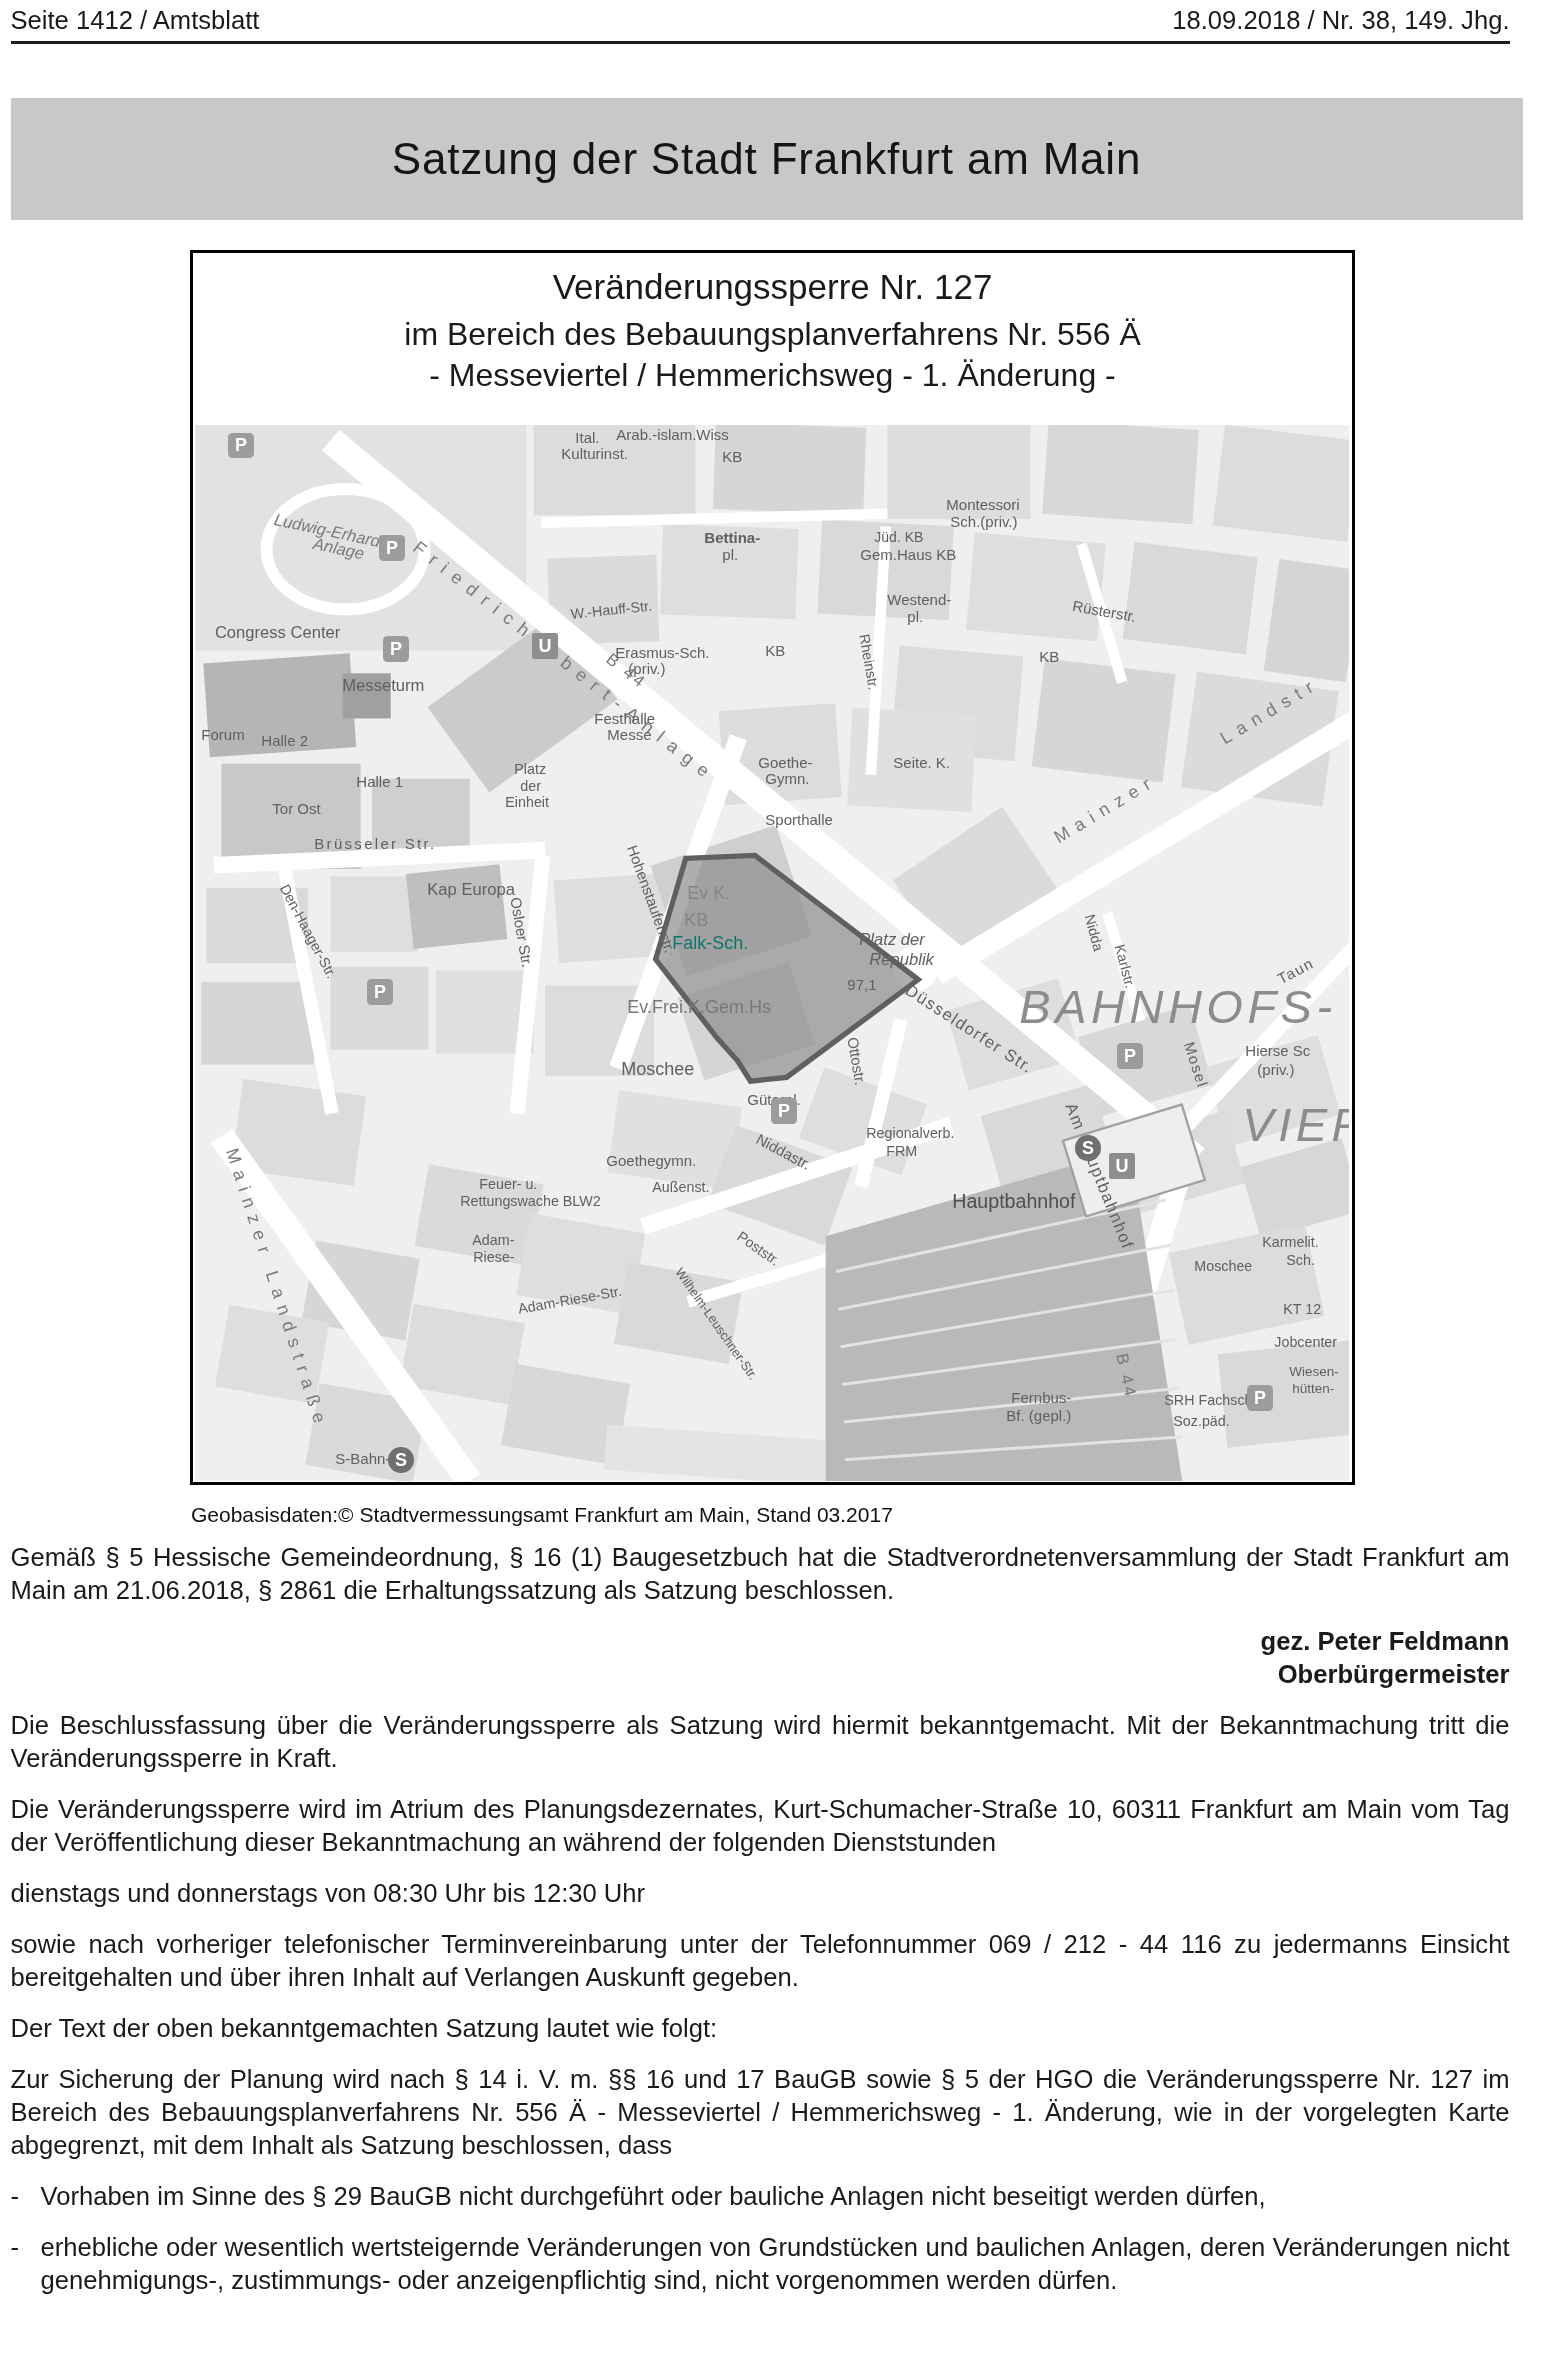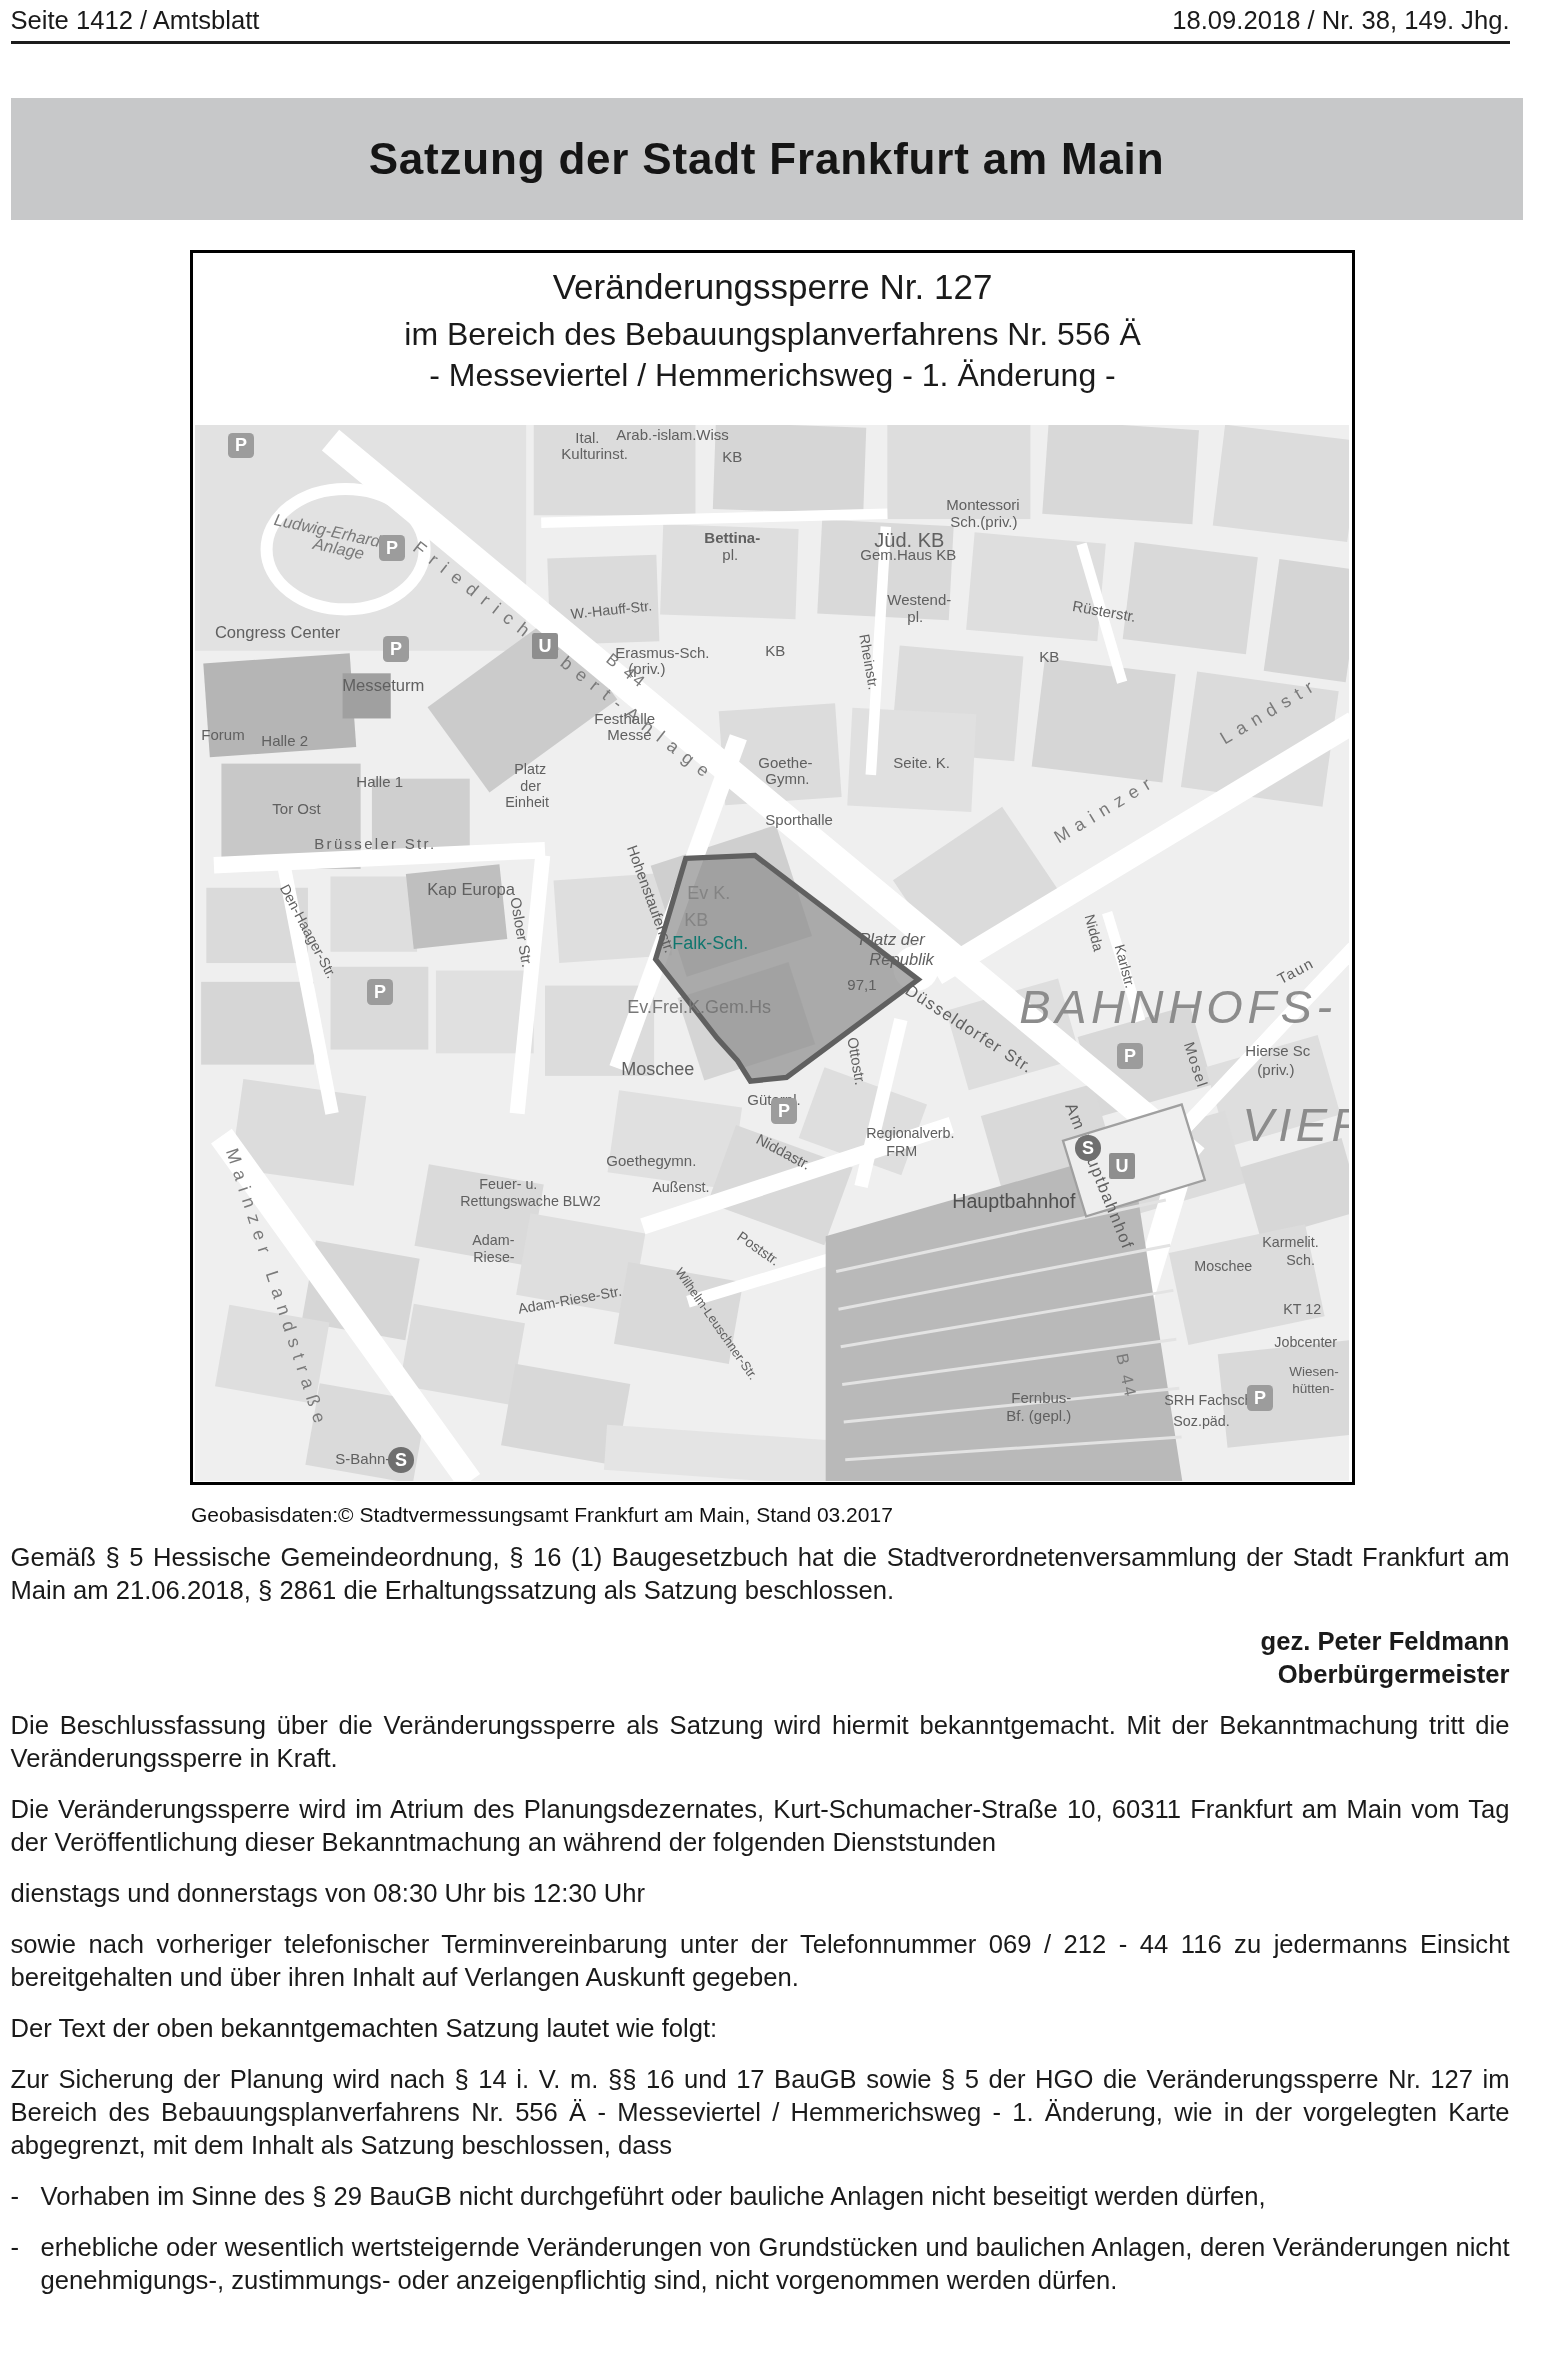--- a/index.html
+++ b/index.html
@@ -6,21 +6,21 @@
   .page{position:relative;width:1558px;height:2377px;background:#fff;overflow:hidden;
         font-family:"Liberation Sans","DejaVu Sans",sans-serif;color:#1a1a1a;}
   
   .hdr{position:absolute;left:10.5px;top:6px;width:1499px;height:36px;font-size:25.6px;}
   .hdr-left{position:absolute;left:0;top:0;}
   .hdr-right{position:absolute;right:0;top:0;}
   .hdr-rule{position:absolute;left:10.5px;top:41px;width:1499px;height:3px;background:#1c1c1c;}
   
   .banner{position:absolute;left:10.5px;top:98px;width:1512px;height:122px;background:#c7c8c9;
           display:flex;align-items:center;justify-content:center;}
-  .banner h1{margin:0;font-size:44px;font-weight:bold;letter-spacing:0.8px;color:#151515;}
+  .banner h1{margin:0;font-size:44px;font-weight:normal;letter-spacing:0.8px;color:#151515;}
   
   .mapbox{position:absolute;left:190px;top:250px;width:1165px;height:1235px;border:3px solid #000;
           box-sizing:border-box;background:#fff;}
   .boxhead{position:absolute;left:0;top:10.5px;width:100%;text-align:center;line-height:1.3;}
   .bh1{font-size:35px;margin:0 0 4.5px 0;font-weight:400;}
   .bh2,.bh3{font-size:32px;margin:0;font-weight:400;}
   .map{position:absolute;left:2.3px;top:172px;width:1154px;height:1056px;overflow:hidden;background:#efefef;}
   .map svg{position:absolute;left:0;top:0;}
   .maplabels{position:absolute;left:0;top:0;width:100%;height:100%;}
   .ml{position:absolute;white-space:nowrap;color:#606060;transform-origin:0 0;line-height:1;}
@@ -157,21 +157,21 @@
           <span class="ml" style="left: 1047px; top: 676px; font-size: 47px; color: rgb(140, 140, 140); font-style: italic; letter-spacing: 4.5px;">VIERT</span>
           <span class="ml" style="left: 226px; top: 113px; font-size: 18px; color: rgb(122, 122, 122); letter-spacing: 9px; transform: rotate(38deg);">Friedrich-Ebert-Anlage</span>
           <span class="ml" style="left: 418px; top: 226px; font-size: 16.6px; color: rgb(122, 122, 122); letter-spacing: 3px; transform: rotate(38deg);">B 44</span>
           <span class="ml" style="left: 934px; top: 927px; font-size: 16.6px; color: rgb(122, 122, 122); letter-spacing: 3px; transform: rotate(78deg);">B 44</span>
           <span class="ml" style="left: 380px; top: 4.5px; font-size: 15px;">Ital.</span>
           <span class="ml" style="left: 366px; top: 21px; font-size: 15px;">Kulturinst.</span>
           <span class="ml" style="left: 421px; top: 1.5px; font-size: 15px;">Arab.-islam.Wiss</span>
           <span class="ml" style="left: 527px; top: 24px; font-size: 15px;">KB</span>
           <span class="ml" style="left: 751px; top: 72px; font-size: 15px;">Montessori</span>
           <span class="ml" style="left: 755px; top: 89px; font-size: 15px;">Sch.(priv.)</span>
-          <span class="ml" style="left: 679px; top: 105px; font-size: 20px;">Jüd. KB</span>
+          <span class="ml" style="left: 679px; top: 105px; font-size: 14px;">Jüd. KB</span>
           <span class="ml" style="left: 665px; top: 122px; font-size: 15px;">Gem.Haus KB</span>
           <span class="ml" style="left: 509px; top: 105px; font-size: 15px; font-weight: bold;">Bettina-</span>
           <span class="ml" style="left: 527px; top: 122px; font-size: 15px;">pl.</span>
           <span class="ml" style="left: 81px; top: 87px; font-size: 16.6px; color: rgb(122, 122, 122); font-style: italic; transform: rotate(12deg);">Ludwig-Erhard-</span>
           <span class="ml" style="left: 120px; top: 111px; font-size: 16.6px; color: rgb(122, 122, 122); font-style: italic; transform: rotate(12deg);">Anlage</span>
           <span class="ml" style="left: 375px; top: 182px; font-size: 14.3px; transform: rotate(-6deg);">W.-Hauff-Str.</span>
           <span class="ml" style="left: 420px; top: 220px; font-size: 15px;">Erasmus-Sch.</span>
           <span class="ml" style="left: 433px; top: 236px; font-size: 15px;">(priv.)</span>
           <span class="ml" style="left: 570px; top: 218px; font-size: 15px;">KB</span>
           <span class="ml" style="left: 676px; top: 208px; font-size: 14.3px; transform: rotate(80deg);">Rheinstr.</span>

